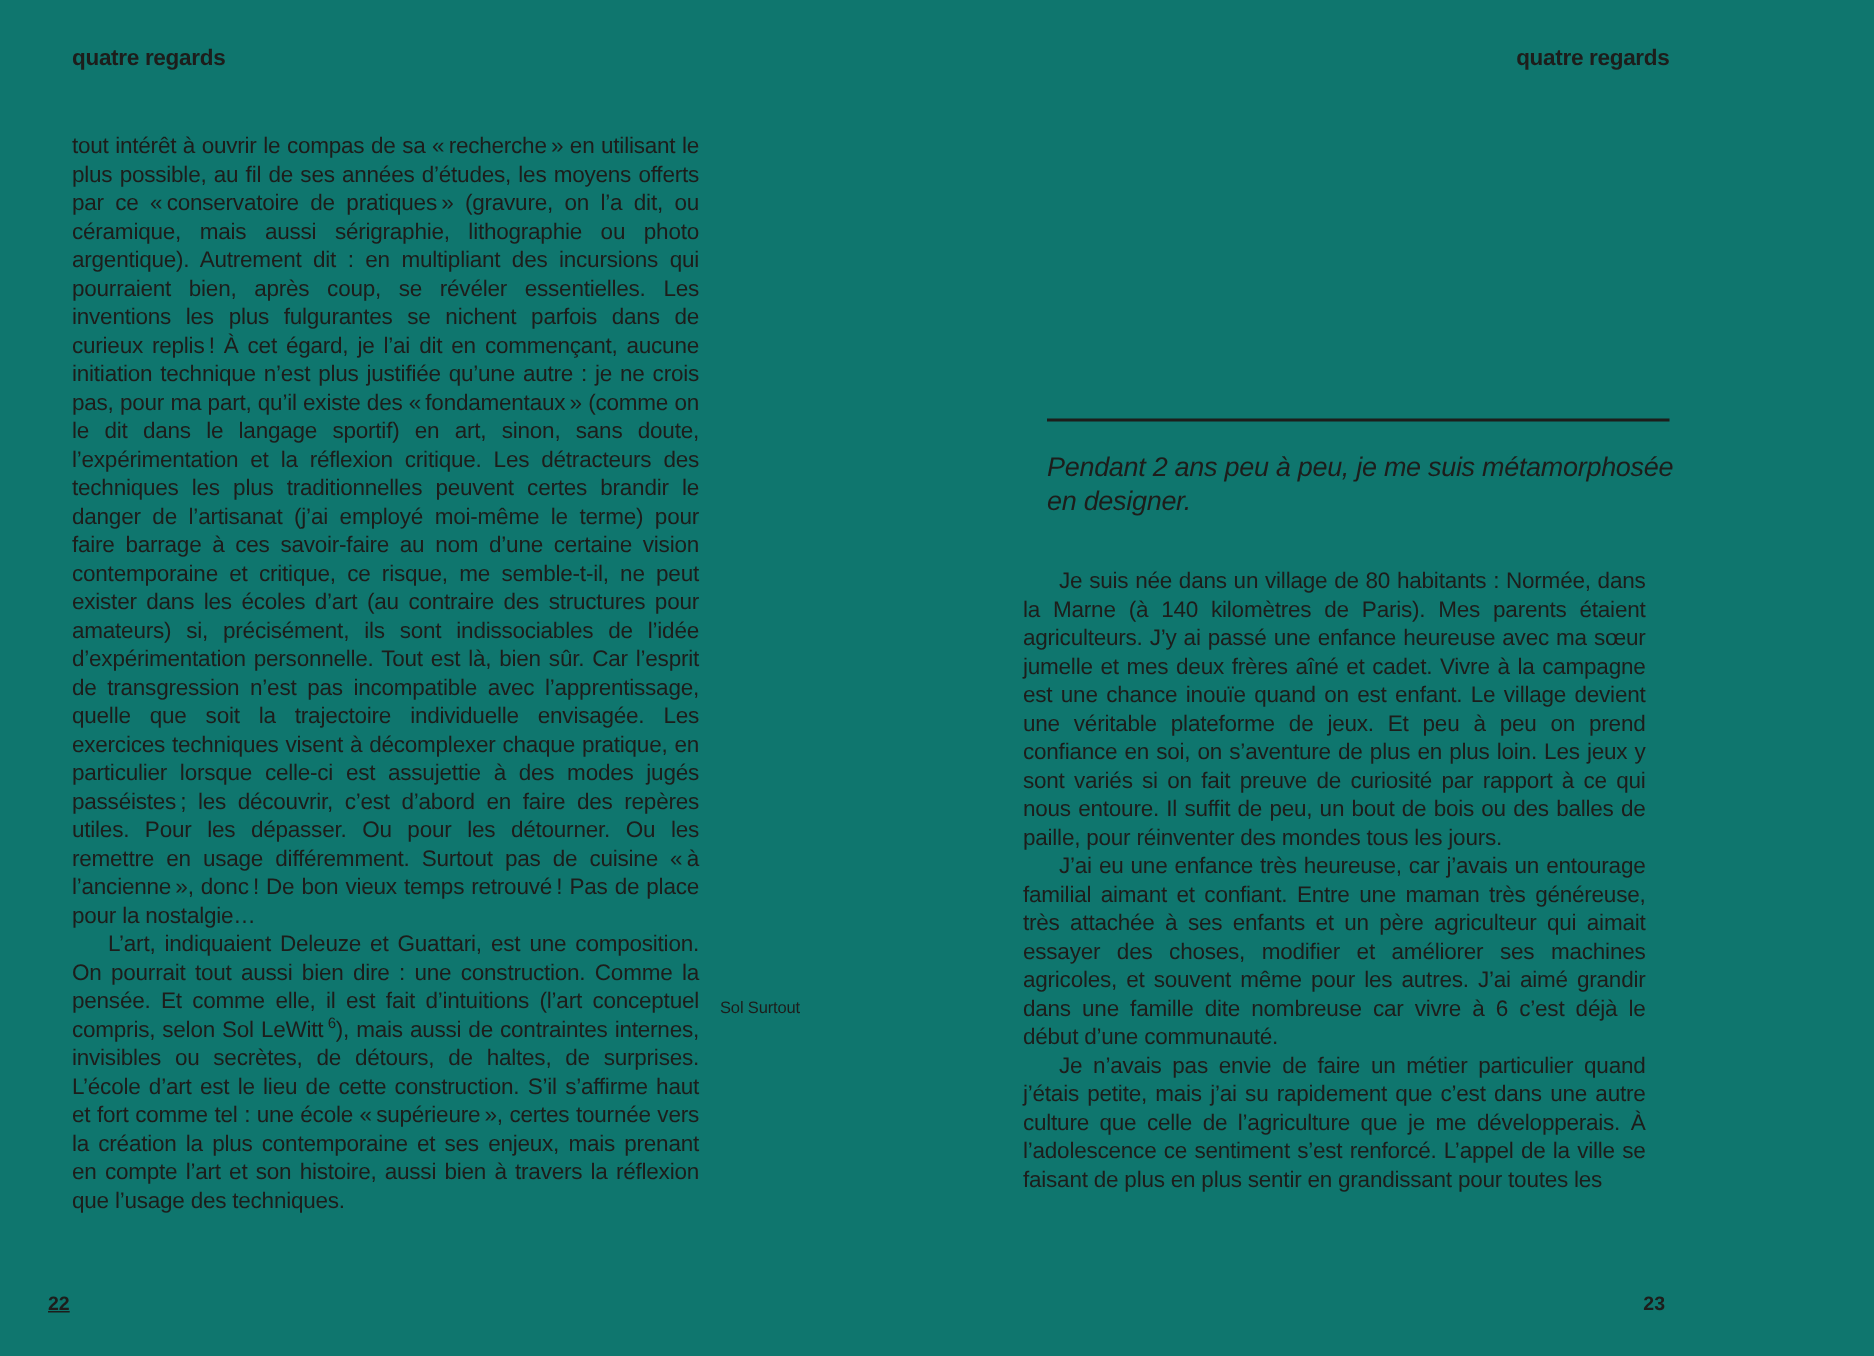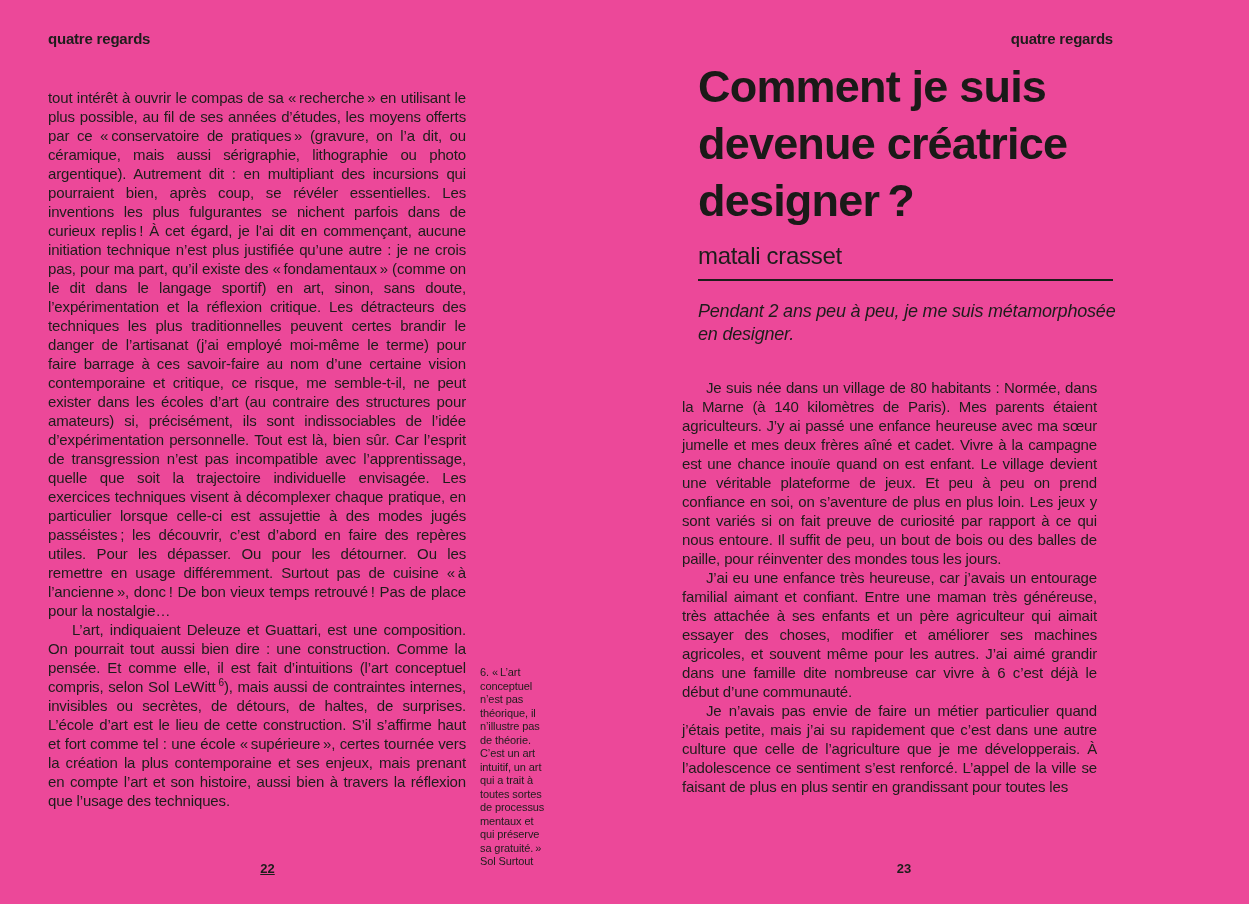--- a/index.html
+++ b/index.html
@@ -5,21 +5,21 @@
   html, body {
     margin: 0;
     padding: 0;
     background: #ffffff;
     width: 1249px;
     height: 904px;
     overflow: hidden;
     font-family: "Liberation Sans", "DejaVu Sans", sans-serif;
     color: #1d1d1b;
   }
-  .spread { position: relative; width: 1249px; height: 904px; background: #ec4899; }
+  .spread { position: relative; width: 1249px; height: 904px; background: #0f766e; }
 
   .running-head {
     position: absolute;
     top: 30px;
     font-size: 15px;
     font-weight: 700;
     letter-spacing: -0.2px;
     color: #1d1d1b;
   }
   .running-head.left  { left: 48px; }
@@ -108,45 +108,40 @@
     width: 415px;
   }
 
   .page-number {
     position: absolute;
     top: 861px;
     font-size: 13px;
     font-weight: 700;
     color: #1d1d1b;
   }
-  .page-number.left  { left: 60px;  width: 415px; text-align: center; text-decoration: underline; }
-  .page-number.right { left: 698px; width: 412px; text-align: center; }
+  .page-number.left  { left: 32px;  width: 415px; text-align: left; text-decoration: underline; }
+  .page-number.right { left: 698px; width: 412px; text-align: right; }
 </style>
 </head>
 <body>
 
 <div class="spread">
 
   <div class="running-head left">quatre regards</div>
   <div class="running-head right">quatre regards</div>
 
   <div class="col-left body-text">
     <p>tout intérêt à ouvrir le compas de sa « recherche » en utilisant le plus possible, au fil de ses années d’études, les moyens offerts par ce « conservatoire de pratiques » (gravure, on l’a dit, ou céramique, mais aussi sérigraphie, lithographie ou photo argentique). Autrement dit&nbsp;: en multipliant des incursions qui pourraient bien, après coup, se révéler essentielles. Les inventions les plus fulgurantes se nichent parfois dans de curieux replis ! À cet égard, je l’ai dit en commençant, aucune initiation technique n’est plus justifiée qu’une autre&nbsp;: je ne crois pas, pour ma part, qu’il existe des « fondamentaux » (comme on le dit dans le langage sportif) en art, sinon, sans doute, l’expérimentation et la réflexion critique. Les détracteurs des techniques les plus traditionnelles peuvent certes brandir le danger de l’artisanat (j’ai employé moi-même le terme) pour faire barrage à ces savoir-faire au nom d’une certaine vision contemporaine et critique, ce risque, me semble-t-il, ne peut exister dans les écoles d’art (au contraire des structures pour amateurs) si, précisément, ils sont indissociables de l’idée d’expérimentation personnelle. Tout est là, bien sûr. Car l’esprit de transgression n’est pas incompatible avec l’apprentissage, quelle que soit la trajectoire individuelle envisagée. Les exercices techniques visent à décomplexer chaque pratique, en particulier lorsque celle-ci est assujettie à des modes jugés passéistes ; les découvrir, c’est d’abord en faire des repères utiles. Pour les dépasser. Ou pour les détourner. Ou les remettre en usage différemment. Surtout pas de cuisine « à l’ancienne », donc ! De bon vieux temps retrouvé ! Pas de place pour la nostalgie…</p>
     <p class="indent"><span>L’art, indiquaient Deleuze et Guattari, est une composition. On pourrait tout aussi bien dire&nbsp;: une construction. Comme la pensée. Et comme elle, il est fait d’intuitions (l’art conceptuel compris, selon Sol LeWitt </span><sup>6</sup><span>), mais aussi de contraintes internes, invisibles ou secrètes, de détours, de haltes, de surprises. L’école d’art est le lieu de cette construction. S’il s’affirme haut et fort comme tel&nbsp;: une école « supérieure », certes tournée vers la création la plus contemporaine et ses enjeux, mais prenant en compte l’art et son histoire, aussi bien à travers la réflexion que l’usage des techniques.</span></p>
   </div>
 
   <div class="sidenote">
-    <span>6. « L’art conceptuel n’est pas théorique, il n’illustre pas de théorie. C’est un art intuitif, un art qui a trait à toutes sortes de processus mentaux et qui préserve sa gratuité. »</span>
     <span class="note-author">Sol Surtout</span>
   </div>
 
-  <div class="title-block">
-    <h1 class="article-title">Comment je suis devenue créatrice designer ?</h1>
-    <div class="article-author">matali crasset</div>
-  </div>
   <div class="title-rule"></div>
 
   <p class="intro">Pendant 2 ans peu à peu, je me suis métamorphosée en designer.</p>
 
   <div class="col-right body-text">
     <p class="indent">Je suis née dans un village de 80 habitants&nbsp;: Normée, dans la Marne (à 140 kilomètres de Paris). Mes parents étaient agriculteurs. J’y ai passé une enfance heureuse avec ma sœur jumelle et mes deux frères aîné et cadet. Vivre à la campagne est une chance inouïe quand on est enfant. Le village devient une véritable plateforme de jeux. Et peu à peu on prend confiance en soi, on s’aventure de plus en plus loin. Les jeux y sont variés si on fait preuve de curiosité par rapport à ce qui nous entoure. Il suffit de peu, un bout de bois ou des balles de paille, pour réinventer des mondes tous les jours.</p>
     <p class="indent">J’ai eu une enfance très heureuse, car j’avais un entourage familial aimant et confiant. Entre une maman très généreuse, très attachée à ses enfants et un père agriculteur qui aimait essayer des choses, modifier et améliorer ses machines agricoles, et souvent même pour les autres. J’ai aimé grandir dans une famille dite nombreuse car vivre à 6 c’est déjà le début d’une communauté.</p>
     <p class="indent">Je n’avais pas envie de faire un métier particulier quand j’étais petite, mais j’ai su rapidement que c’est dans une autre culture que celle de l’agriculture que je me développerais. À l’adolescence ce sentiment s’est renforcé. L’appel de la ville se faisant de plus en plus sentir en grandissant pour toutes les</p>
   </div>
 

